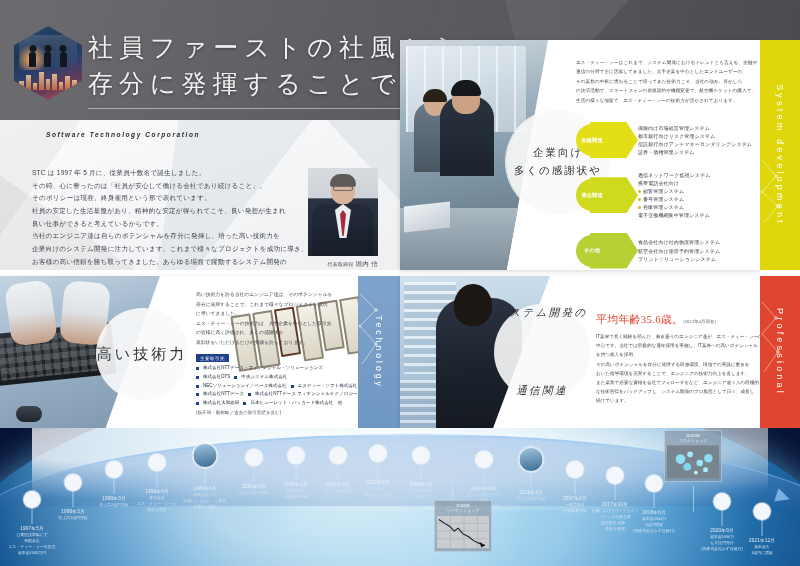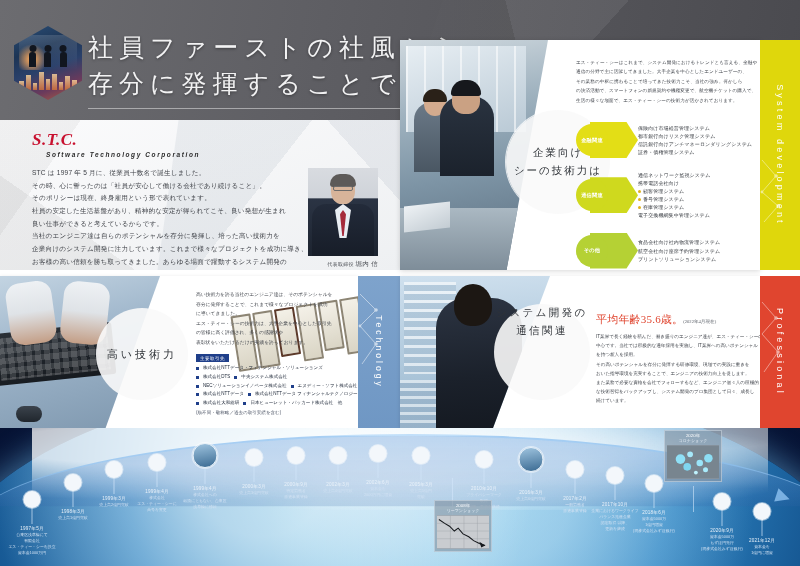--- a/index.html
+++ b/index.html
@@ -236,21 +236,21 @@
   .tech-photo .arm1{ left:8px; }
   .tech-photo .arm2{ left:62px; transform:rotate(6deg); }
   .tech-photo .mouse{
     position:absolute; left:16px; bottom:6px; width:26px; height:16px; border-radius:10px;
     background:linear-gradient(180deg,#3b434c,#20262d);
   }
   .tech-bubble{
     position:absolute; left:96px; top:32px; width:92px; height:92px; border-radius:50%;
     background:rgba(250,250,250,.90);
     display:flex; align-items:center; justify-content:center;
-    color:#2f3338; font-size:11px; letter-spacing:3px;
+    color:#2f3338; font-size:15px; letter-spacing:3px;
     font-family:"Liberation Serif","DejaVu Serif",serif;
   }
   .tech-body{
     position:absolute; left:196px; top:14px; width:156px;
     font-size:4.8px; line-height:2.0; color:#3f434a;
   }
   .tech-body p{ white-space:nowrap; }
   .tech-tag{
     position:absolute; left:196px; top:78px;
     background:#1f3f8a; color:#fff; font-size:4.6px; padding:1.5px 4px; letter-spacing:.4px;
@@ -307,23 +307,24 @@
     background:linear-gradient(175deg,#2c3442 0%,#1b212b 60%,#141921 100%);
     border-radius:30px 30px 0 0;
   }
   .pro-photo .mhead{
     position:absolute; left:54px; top:8px; width:38px; height:42px;
     border-radius:50% 50% 44% 44%; background:#1c1713;
   }
   .pro-bubble{
     position:absolute; left:94px; top:28px; width:96px; height:96px; border-radius:50%;
     background:rgba(250,250,250,.90);
-    display:flex; flex-direction:column; align-items:center; justify-content:flex-start;
+    display:flex; flex-direction:column; align-items:center; justify-content:space-between;
     color:#2f3338; font-size:10.5px; line-height:1.7; letter-spacing:2.4px;
     font-family:"Liberation Serif","DejaVu Serif",serif;
+    font-style:italic;
   }
   .pro-head{
     position:absolute; left:196px; top:36px;
     color:#e0452f; font-size:11px; letter-spacing:.2px;
     font-family:"Liberation Serif","DejaVu Serif",serif;
   }
   .pro-head .sm{ font-size:4.6px; color:#5a5f67; letter-spacing:0; }
   .pro-body{
     position:absolute; left:196px; top:56px; width:156px;
     font-size:4.6px; line-height:2.0; color:#3f434a;
@@ -438,21 +439,20 @@
       <circle cx="34" cy="36" r="2.4" fill="#fff"></circle>
         <circle cx="52" cy="8" r="2.4" fill="#fff"></circle>
       <circle cx="70" cy="34" r="2.4" fill="#fff"></circle>
         <circle cx="86" cy="12" r="2.4" fill="#fff"></circle>
       <circle cx="104" cy="26" r="2.4" fill="#fff"></circle>
     </svg>
   </div>
 
   <div class="p-profile">
     <div class="stc-logo">
-      <div class="stc-main">S.T.C.</div>
       <div class="stc-sub">Software  Technology  Corporation</div>
     </div>
     <div class="profile-body">
       <p>STC は 1997 年 5 月に、従業員十数名で誕生しました。</p>
       <p>その時、心に誓ったのは「社員が安心して働ける会社であり続けること」。</p>
       <p>そのポリシーは現在、終身雇用という形で表れています。</p>
       <p>社員の安定した生活基盤があり、精神的な安定が得られてこそ、良い発想が生まれ</p>
       <p>良い仕事ができると考えているからです。</p>
       <p>当社のエンジニア達は自らのポテンシャルを存分に発揮し、培った高い技術力を</p>
       <p>企業向けのシステム開発に注力しています。これまで様々なプロジェクトを成功に導き、</p>
@@ -480,21 +480,21 @@
       <div class="p2"></div>
         <div class="p2h"></div>
         <div class="p2hair"></div>
       <div class="p1"></div>
         <div class="p1h"></div>
         <div class="p1hair"></div>
       <div class="lap"></div>
     </div>
     <div class="sd-bubble">
       <span>企業向け</span>
-      <span>シーの技術力は</span>
+      <span>多くの感謝状や</span>
     </div>
     <div class="sd-intro">
       <p>エス・ティー・シーはこれまで、システム開発におけるトレンドとも言える、金融や</p>
       <p>通信の分野で主に活躍してきました。大手企業を中心としたエンドユーザーの、</p>
       <p>その業務の中枢に携わることで培ってきた技術力こそ、当社の強み。何かしら</p>
       <p>の決済活動で、スマートフォンの新規契約や機種変更で、航空機チケットの購入で、</p>
       <p>生活の様々な場面で、エス・ティー・シーの技術力が活かされております。</p>
     </div>
 
     <div class="sd-flow">

